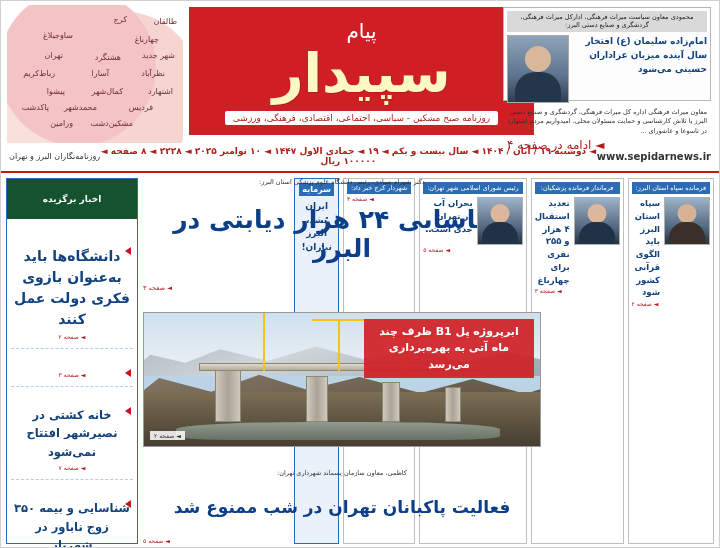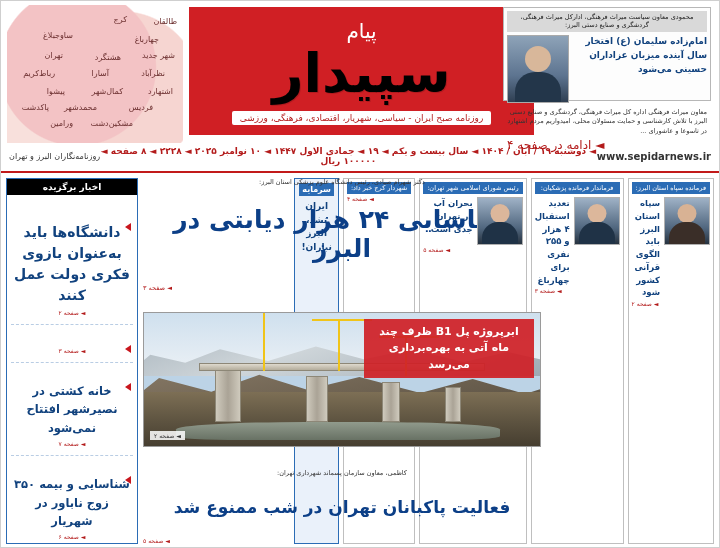--- a/index.html
+++ b/index.html
@@ -29,21 +29,21 @@
     position: absolute;
     left: 188px; top: 6px;
     width: 345px; height: 128px;
     background: #d01f24;
     display: flex;
     align-items: center;
     justify-content: center;
     flex-direction: column;
   }
   .nameplate .logo-text {
-    color: #000000;
+    color: #fef9c3;
     font-size: 54px;
     font-weight: bold;
     letter-spacing: -1px;
     line-height: 1;
     margin-top: 4px;
     text-shadow: 1px 1px 0 rgba(0,0,0,0.15);
   }
   .nameplate .logo-sub {
     color: #ffffff;
     font-size: 20px;
@@ -395,26 +395,26 @@
   .bottom-more { font-size: 6px; color: #b31b1b; text-align: left; }
 
   
   .col-left {
     width: 132px;
     border: 1px solid #2b6cb5;
     display: flex;
     flex-direction: column;
   }
   .left-head {
-    background: #000000;
+    background: #14532d;
     color: #fff;
     font-size: 9px;
     font-weight: bold;
     text-align: center;
-    padding: 3px;
+    padding: 15px;
   }
   .left-body { padding: 4px; display:flex; flex-direction:column; gap:12px; flex:1;margin-top:16px;}
   .left-item {
     text-align: center;
     padding: 7px 2px 8px;
     border-bottom: 1px dashed #b9cde4;
     position: relative;
   }
   .left-item:last-child { border-bottom: none; }
   .left-item .txt {
@@ -459,21 +459,21 @@
       <span class="city" style="top:98px;right:30px;">فردیس</span>
       <span class="city" style="top:98px;right:86px;">محمدشهر</span>
       <span class="city" style="top:98px;right:134px;">پاکدشت</span>
       <span class="city" style="top:114px;right:50px;">مشکین‌دشت</span>
       <span class="city" style="top:114px;right:110px;">ورامین</span>
     </div>
 
     <div class="nameplate">
       <div class="logo-sub">پیام</div>
       <div class="logo-text">سپیدار</div>
-      <div class="logo-strip">روزنامه صبح ایران - سیاسی، شهریار، اقتصادی، فرهنگی، ورزشی</div>
+      <div class="logo-strip">روزنامه صبح مشکین - سیاسی، اجتماعی، اقتصادی، فرهنگی، ورزشی</div>
     </div>
 
     <div class="quote-box">
       <div class="quote-top">محمودی معاون سیاست میراث فرهنگی، ادارکل میراث فرهنگی، گردشگری و صنایع دستی البرز:</div>
       <div class="quote-body">
         <div class="quote-text">امام‌زاده سلیمان (ع) افتخار سال آینده میزبان عزاداران حسینی می‌شود</div>
         <div class="quote-photo"></div>
       </div>
       <div class="quote-foot">معاون میراث فرهنگی اداره کل میراث فرهنگی، گردشگری و صنایع دستی البرز با تلاش کارشناسی و حمایت مسئولان محلی، امیدواریم مردم اشتهارد در تاسوعا و عاشورای ...</div>
       <div class="quote-more">◄ ادامه در صفحه ۴</div>

